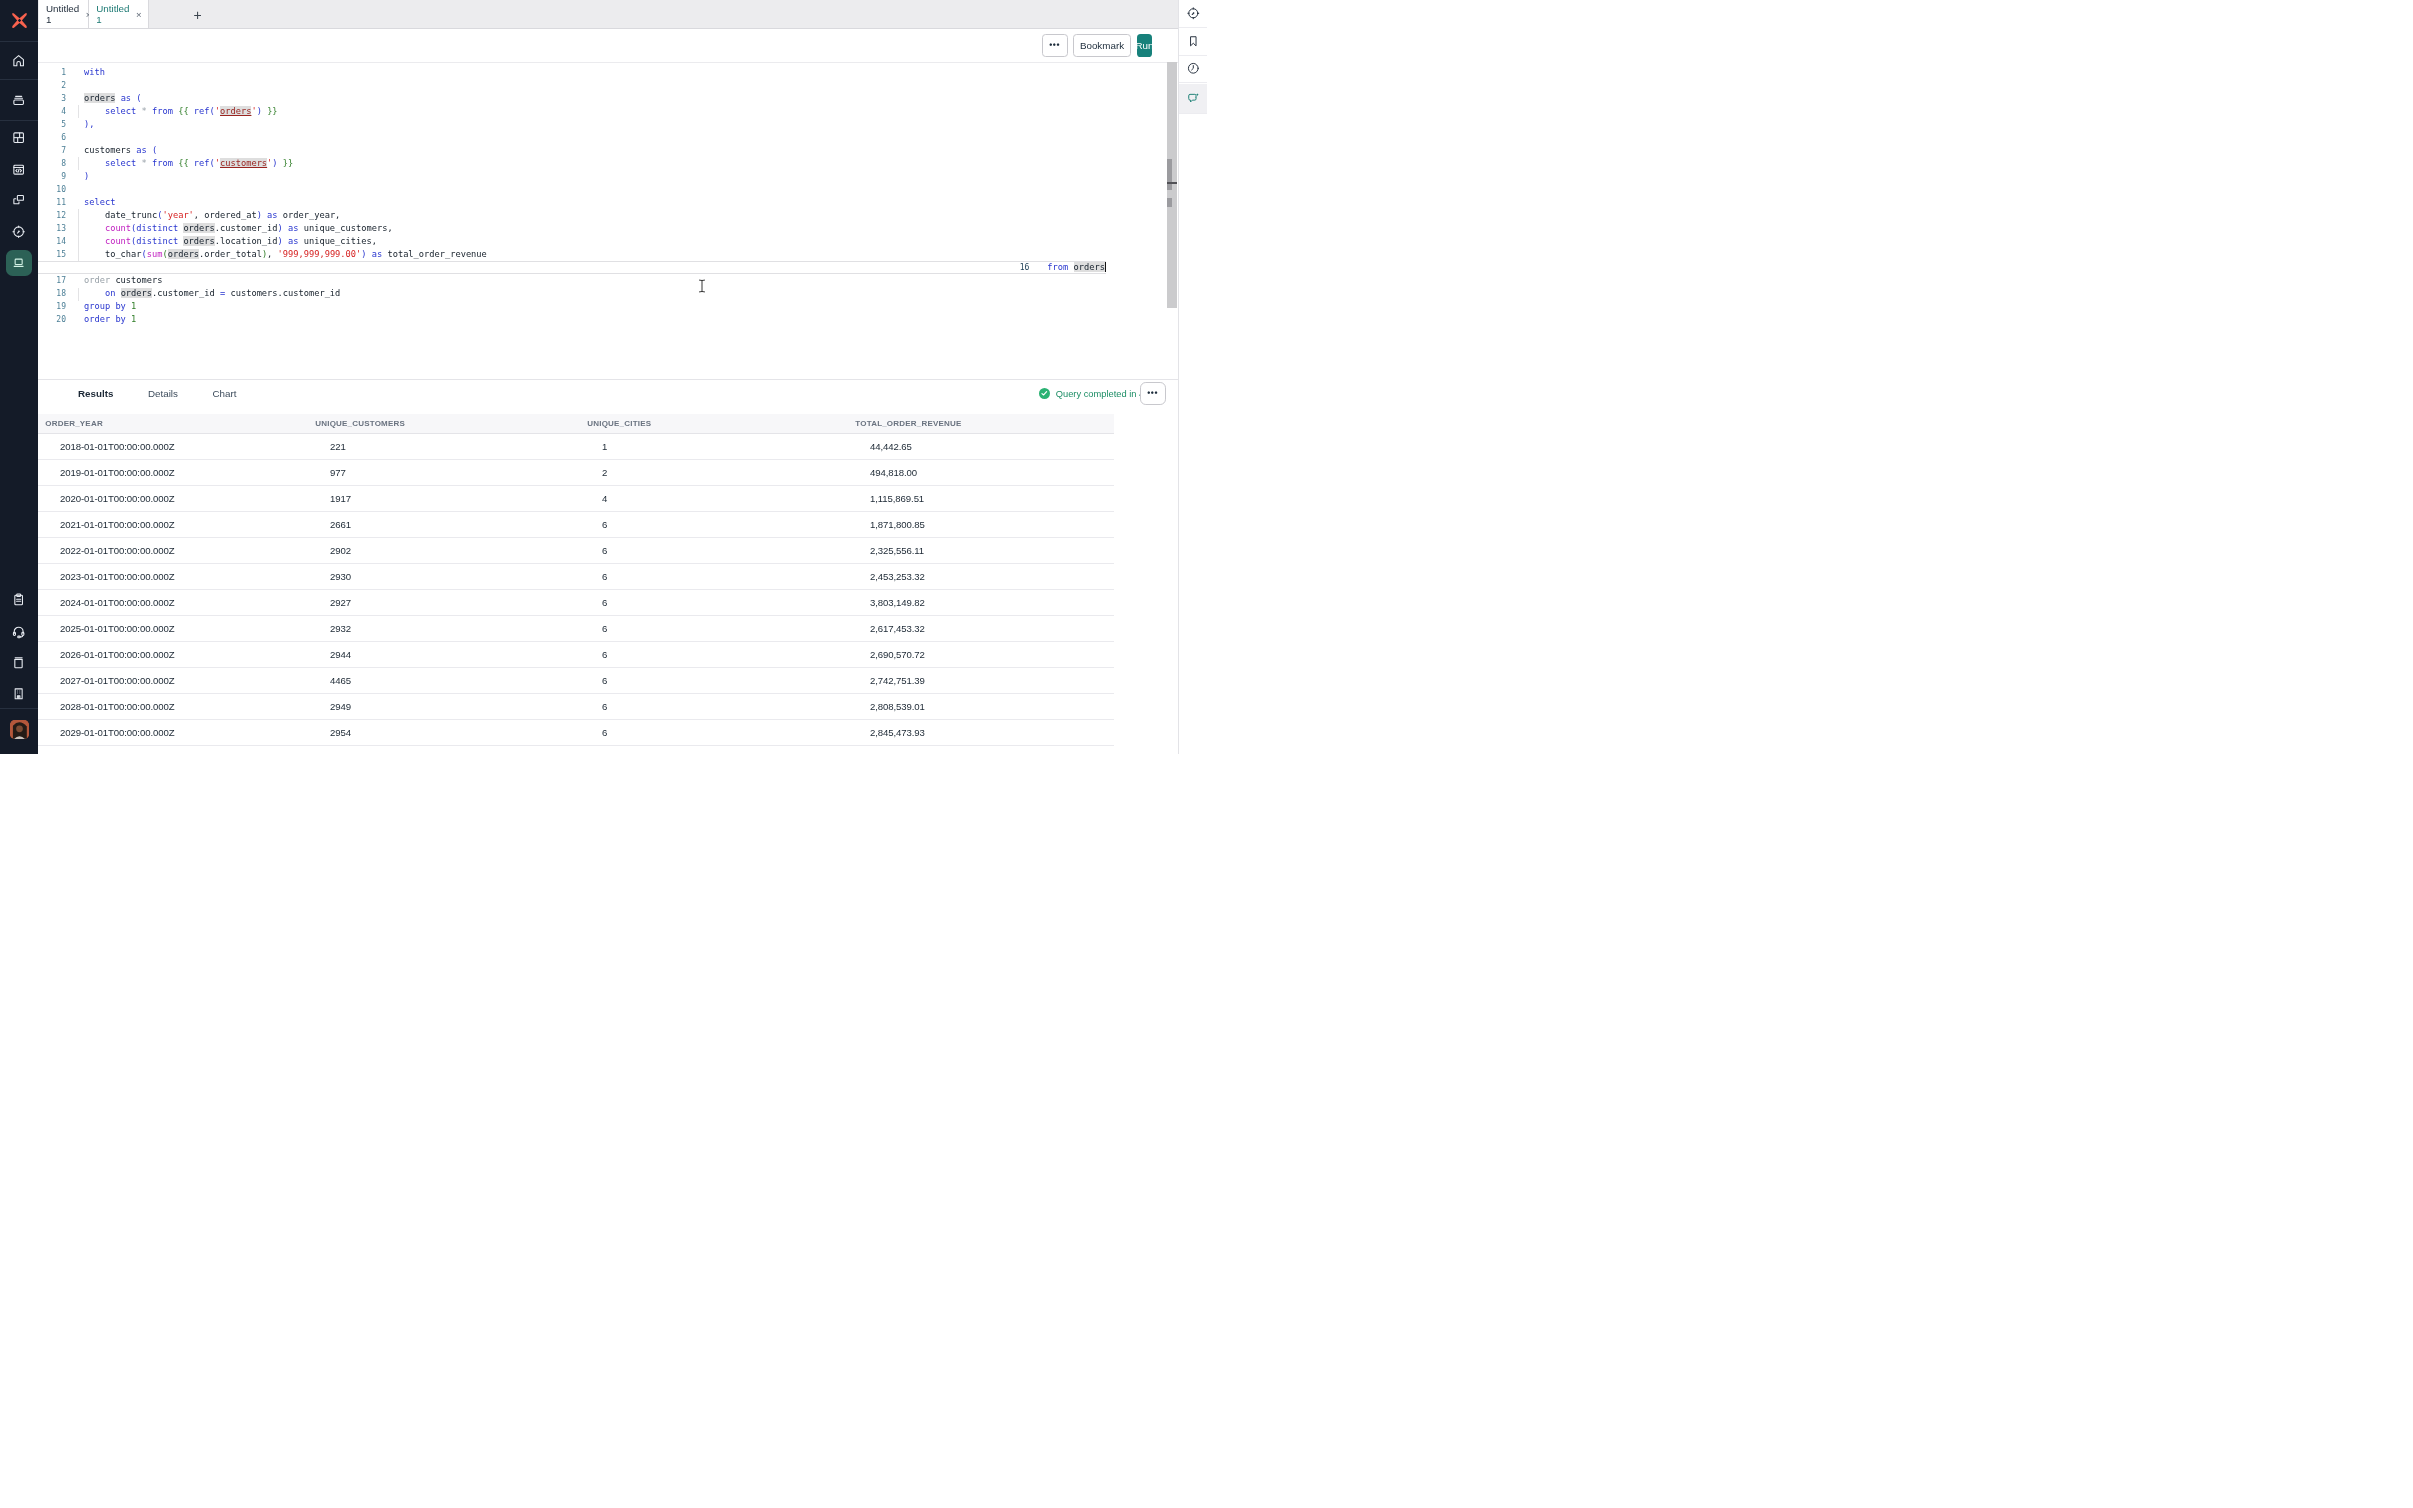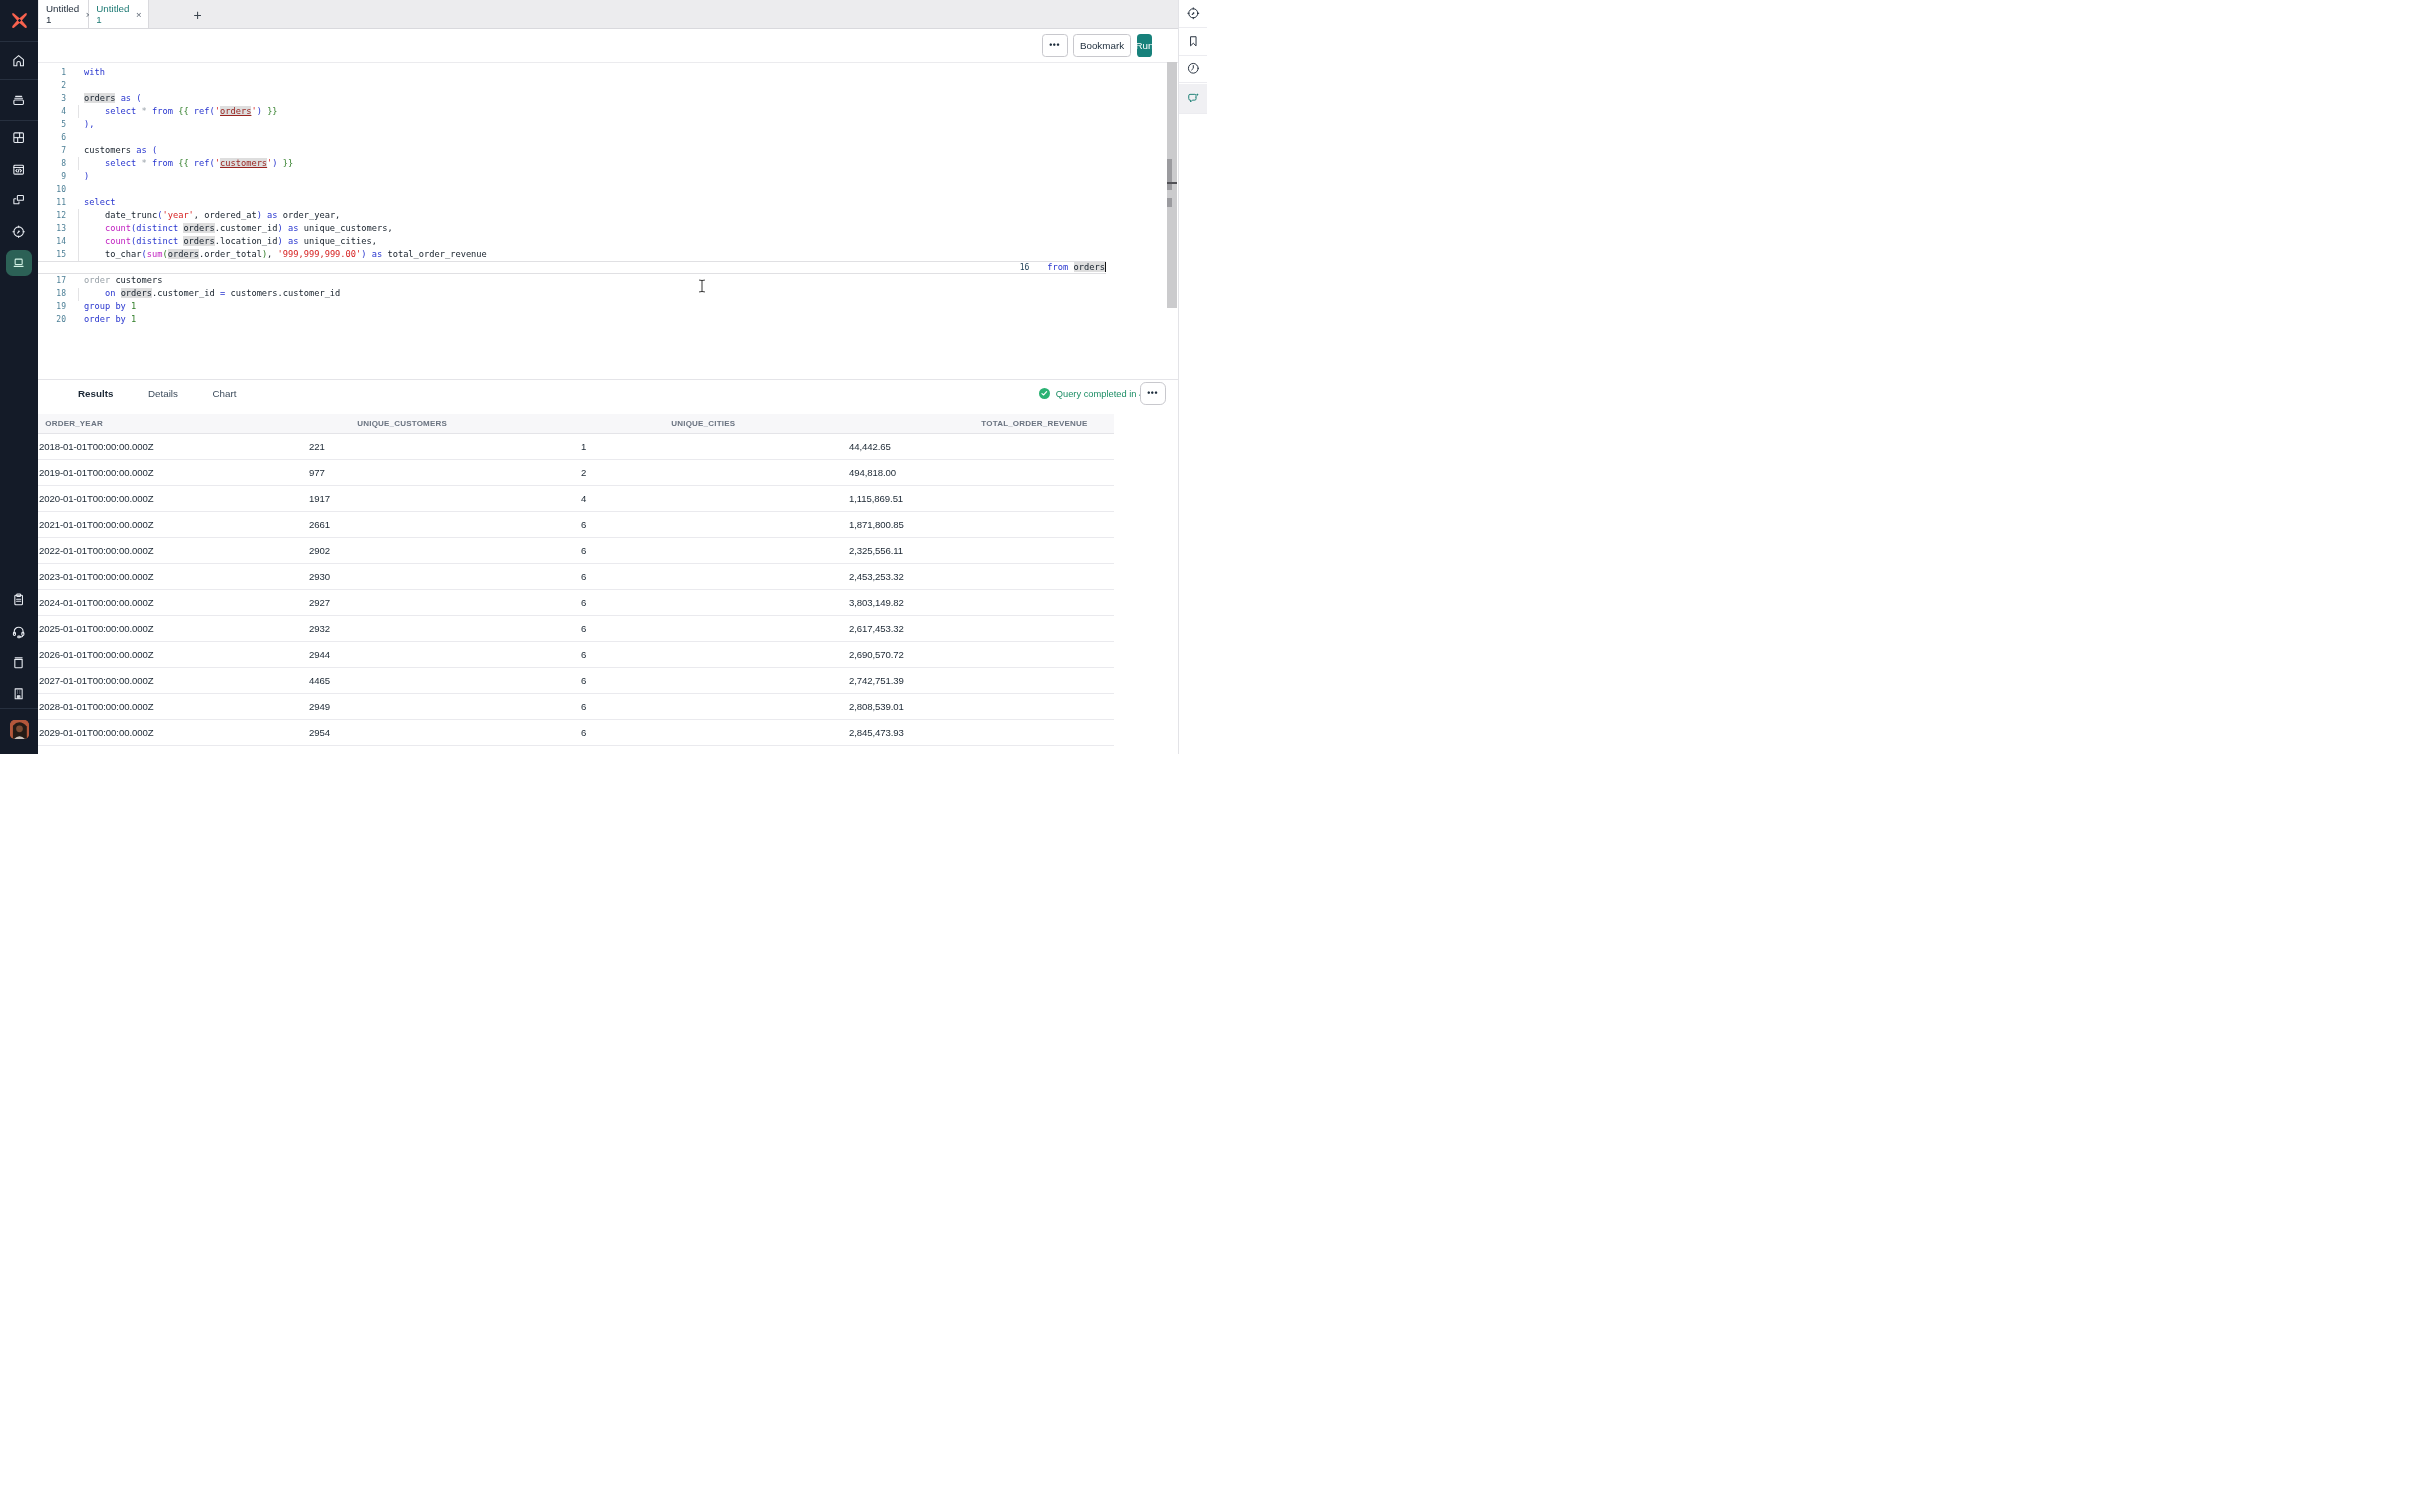--- a/index.html
+++ b/index.html
@@ -61,25 +61,25 @@
   #results-tabs{left:58px;top:379px;height:29px;display:flex;gap:14.6px;align-items:center;}
   .rtab{font-size:9.8px;color:#3d4c5c;padding-left:20px;}
   .rtab.sel{font-weight:700;color:#1d2937;}
   #status{left:1039px;top:379px;height:29px;display:flex;align-items:center;gap:5.8px;}
   #status-text{color:#1d8e66;font-size:9.3px;}
   #check{width:11px;height:11px;border-radius:50%;background:#2bb273;display:flex;align-items:center;justify-content:center;}
   #results-more{left:1140px;top:382px;width:25.5px;height:22.6px;border-radius:5.8px;}
 
   
   #tbl-head{left:38px;top:414px;width:1076px;height:20.4px;background:#f7f7f9;border-bottom:0.7px solid #e4e4e8;box-sizing:border-box;
-            display:grid;grid-template-columns:270px 272px 268px 1fr;align-items:center;padding-left:7.3px;gap:42px;}
+            display:grid;grid-template-columns:270px 272px 268px 1fr;align-items:center;padding-left:7.3px;}
   #tbl-head div{font-size:8px;font-weight:700;color:#6a7380;letter-spacing:0.2px;}
   #tbl-rows{left:38px;top:434px;width:1076px;height:320px;overflow:hidden;}
   .trow{display:grid;grid-template-columns:270px 272px 268px 1fr;align-items:center;height:26px;
-        border-bottom:0.7px solid #eaeaee;box-sizing:border-box;padding-left:1px;
+        border-bottom:0.7px solid #eaeaee;box-sizing:border-box;padding-left:22px;
         font-size:9.6px;color:#1c2834;letter-spacing:-0.1px;}
 
   
   #scroll-strip{left:1167px;top:62px;width:10.2px;height:246px;background:#cbcbcd;}
   .thumb{position:absolute;left:0;width:5.1px;background:#9b9b9f;}
   #scroll-marker{position:absolute;left:0;width:10.2px;height:2.2px;background:#515156;}
 
   #mouse-cursor{left:698px;top:279px;}
 </style>
 </head>

